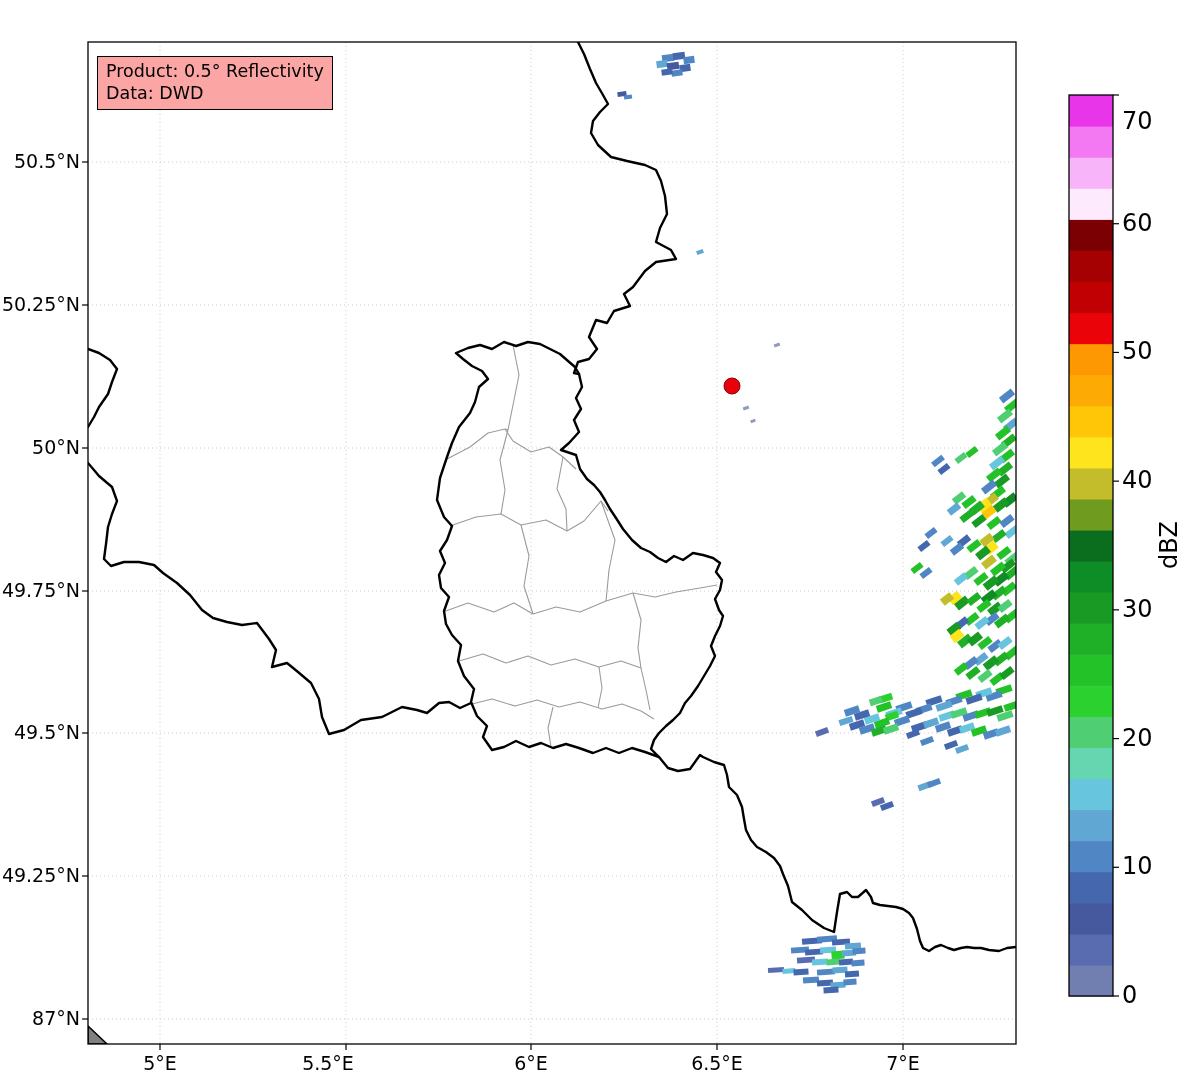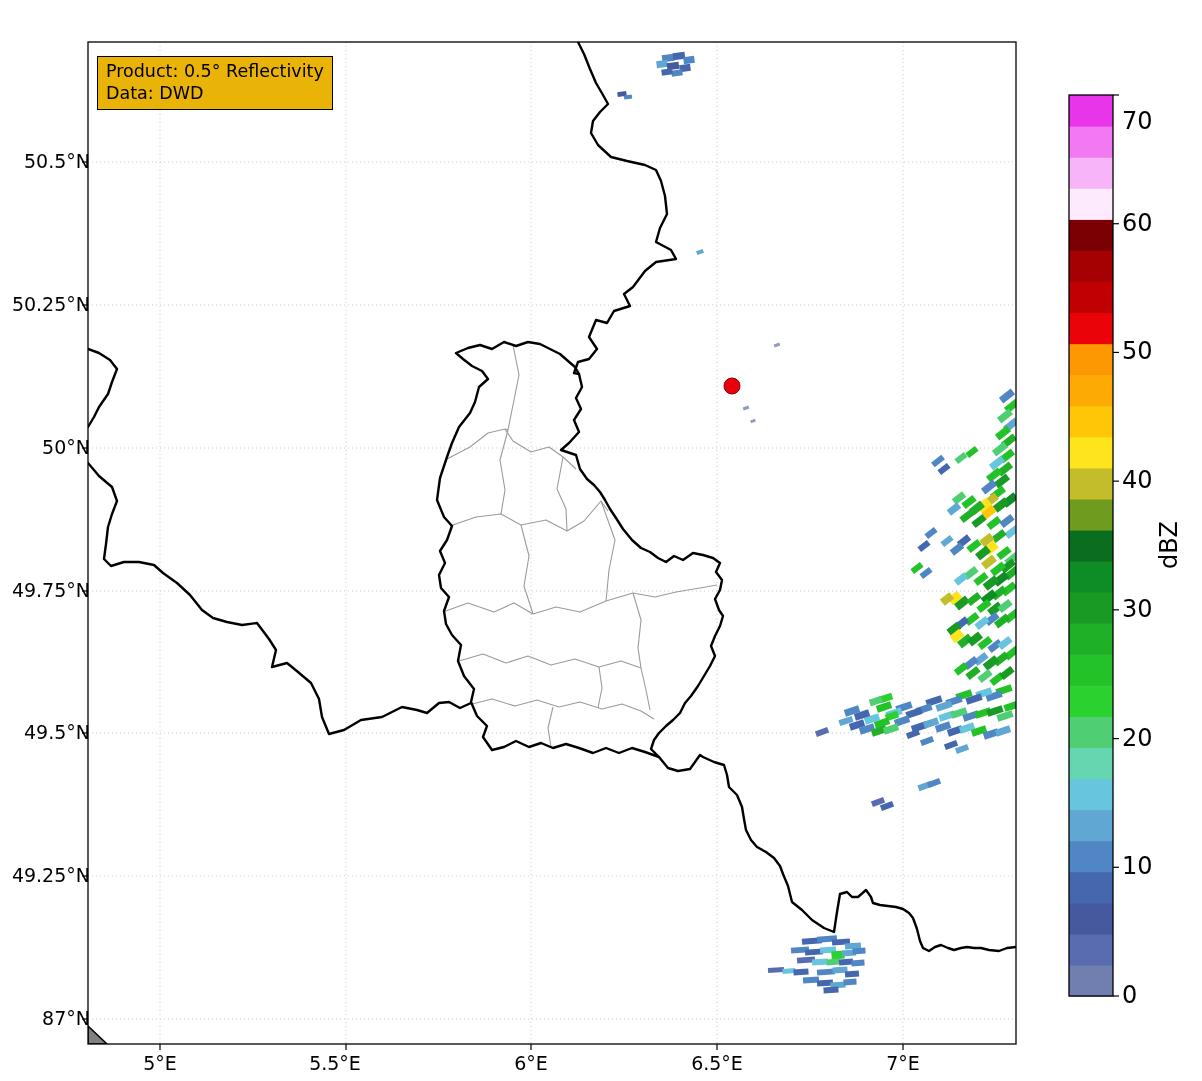--- a/index.html
+++ b/index.html
@@ -6,24 +6,24 @@
   .fig{position:relative;width:1202px;height:1081px;background:#ffffff;
        font-family:"DejaVu Sans","Liberation Sans",sans-serif;overflow:hidden;}
   #plot{position:absolute;left:0;top:0;}
   .grid{stroke:#cccccc;stroke-width:1;stroke-dasharray:1 3;fill:none;}
   .reg{stroke:#9b9b9b;stroke-width:1.1;fill:none;stroke-linejoin:round;}
   .nat{stroke:#000000;stroke-width:2.4;fill:none;stroke-linejoin:round;stroke-linecap:round;}
   .frame{stroke:#000000;stroke-width:1.3;fill:none;}
   .tick{stroke:#000000;stroke-width:1.2;}
   .title{position:absolute;left:88px;top:5px;width:928px;text-align:center;
          font-size:30px;color:#000;}
-  .infobox{position:absolute;left:97px;top:56px;background:#eab308;
+  .infobox{position:absolute;left:97px;top:56px;background:#fca5a5;
            border:1.6px solid #000;padding:3px 8px 4px 8px;font-size:17.5px;
            line-height:1.28;color:#000;}
-  .ylab{position:absolute;left:0;width:80px;text-align:right;font-size:19px;color:#000;margin-left:10px;}
+  .ylab{position:absolute;left:0;width:80px;text-align:right;font-size:19px;color:#000;}
   .xlab{position:absolute;width:90px;text-align:center;font-size:19px;color:#000;}
   .cblab{position:absolute;left:1122px;font-size:24px;color:#000;}
   .dbz{position:absolute;left:1127px;top:530px;width:84px;height:30px;
        display:flex;align-items:center;justify-content:center;
        font-size:24px;color:#000;transform:rotate(-90deg);transform-origin:50% 50%;}
 </style>
 </head>
 <body>
 
 <div class="fig">
@@ -314,21 +314,21 @@
       <div class="ylab" style="top: 150px;">50.5°N</div>
       <div class="ylab" style="top: 293px;">50.25°N</div>
       <div class="ylab" style="top: 436px;">50°N</div>
       <div class="ylab" style="top: 579px;">49.75°N</div>
       <div class="ylab" style="top: 721px;">49.5°N</div>
       <div class="ylab" style="top: 864px;">49.25°N</div>
       <div class="ylab" style="top: 1007px;">87°N</div>
     </div>
   <div id="xlabels">
       <div class="xlab" style="left: 115px; top: 1052px;">5°E</div>
-      <div class="xlab" style="left: 290px; top: 1052px;">5.5°E</div>
+      <div class="xlab" style="left: 283px; top: 1052px;">5.5°E</div>
       <div class="xlab" style="left: 486px; top: 1052px;">6°E</div>
       <div class="xlab" style="left: 672px; top: 1052px;">6.5°E</div>
       <div class="xlab" style="left: 858px; top: 1052px;">7°E</div>
     </div>
   <div id="cblabels">
       <div class="cblab" style="top: 981px;">0</div>
       <div class="cblab" style="top: 852.286px;">10</div>
       <div class="cblab" style="top: 723.571px;">20</div>
       <div class="cblab" style="top: 594.857px;">30</div>
       <div class="cblab" style="top: 466.143px;">40</div>

